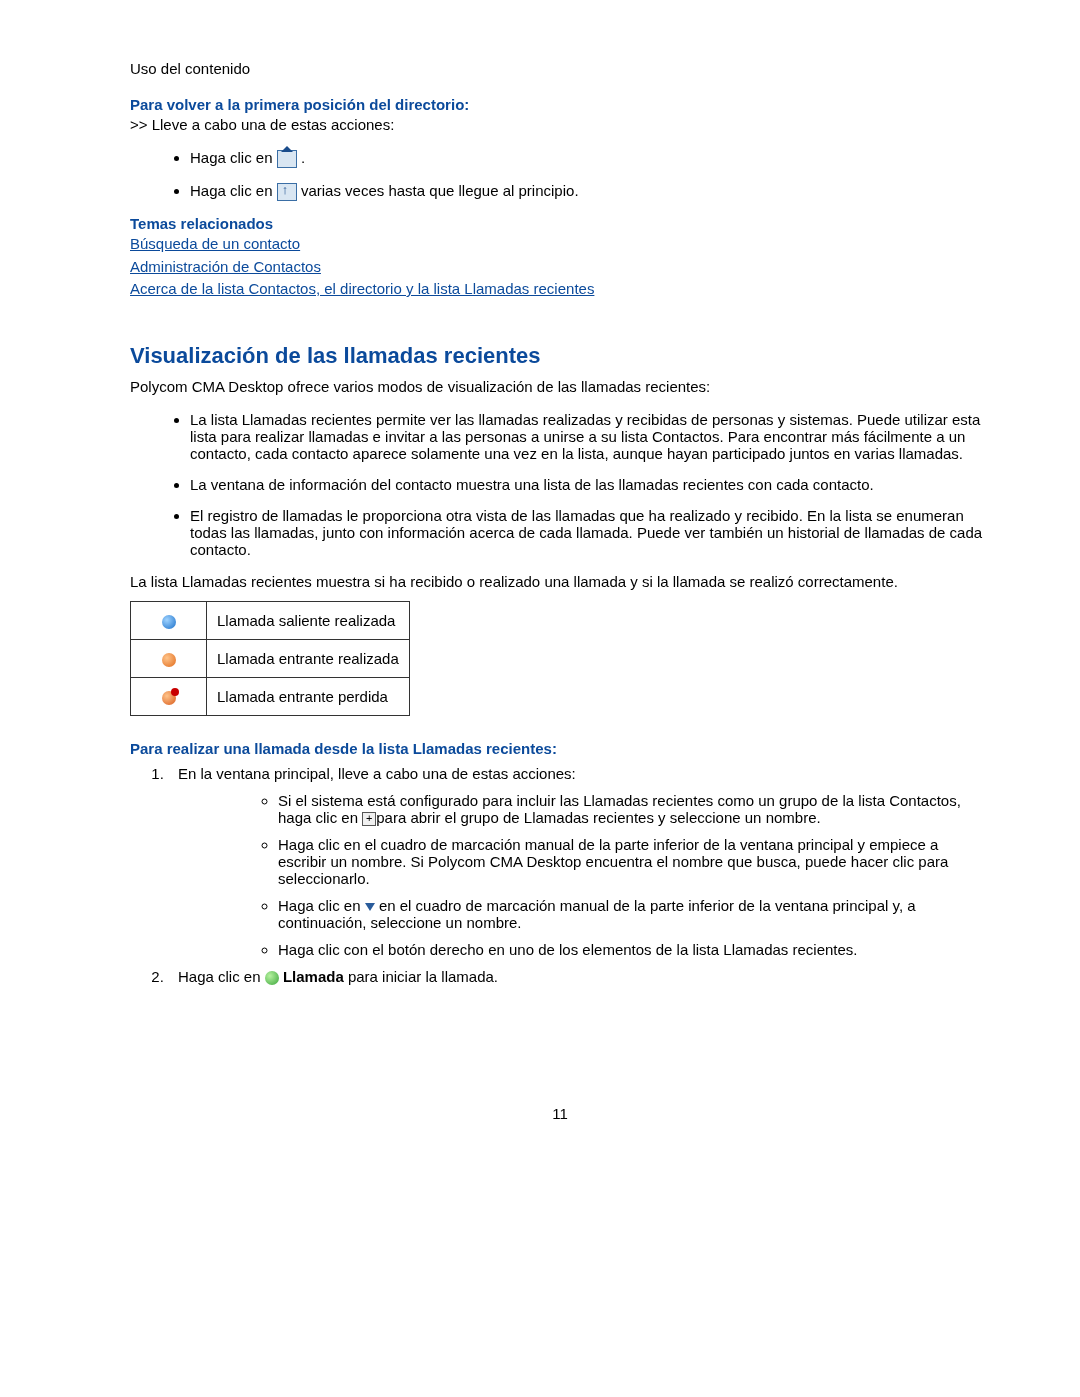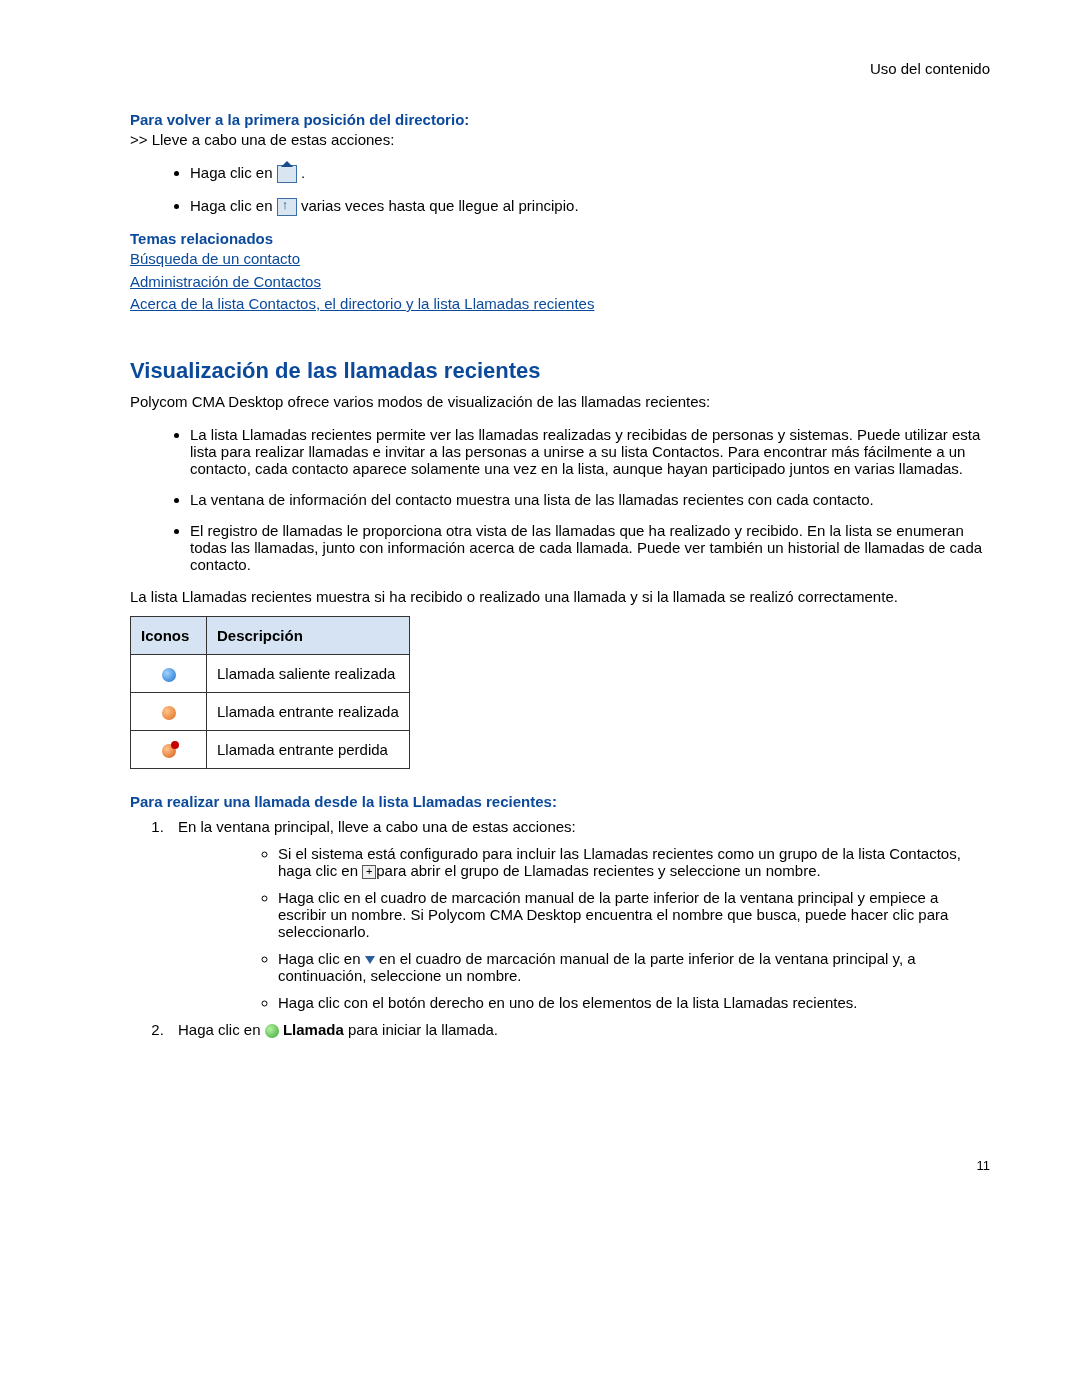--- a/index.html
+++ b/index.html
@@ -8,22 +8,21 @@
     background: #fff;
     font-family: Arial, Helvetica, sans-serif;
     font-size: 15px;
     color: #000;
     width: 1080px;
   }
   .page {
     padding: 60px 90px 60px 130px;
   }
   .header-right {
-    text-align: right;
-    margin-bottom: 34px;
+    margin-bottom: 19px;
     font-size: 15px;
   }
   .blue-bold {
     color: #0b4a9b;
     font-weight: bold;
     font-size: 15px;
   }
   .body-text {
     margin: 2px 0;
     line-height: 1.35;
@@ -140,23 +139,23 @@
   }
   ol.numbered {
     margin: 6px 0;
     padding-left: 38px;
   }
   ol.numbered > li {
     margin: 8px 0;
     padding-left: 10px;
   }
   .footer {
-    text-align: right;
+    text-align: center;
     margin-top: 120px;
-    font-size: 13px;
+    font-size: 15px;
   }
   .bold { font-weight: bold; }
   .sub-heading {
     font-weight: bold;
     margin: 14px 0 2px 20px;
   }
 </style>
 </head>
 <body>
 
@@ -189,24 +188,20 @@
   <ul class="bullets">
     <li>La lista Llamadas recientes permite ver las llamadas realizadas y recibidas de personas y sistemas. Puede utilizar esta lista para realizar llamadas e invitar a las personas a unirse a su lista Contactos. Para encontrar más fácilmente a un contacto, cada contacto aparece solamente una vez en la lista, aunque hayan participado juntos en varias llamadas.</li>
     <li>La ventana de información del contacto muestra una lista de las llamadas recientes con cada contacto.</li>
     <li>El registro de llamadas le proporciona otra vista de las llamadas que ha realizado y recibido. En la lista se enumeran todas las llamadas, junto con información acerca de cada llamada. Puede ver también un historial de llamadas de cada contacto.</li>
   </ul>
 
   <div class="body-text"> La lista Llamadas recientes muestra si ha recibido o realizado una llamada y si la llamada se realizó correctamente.</div>
 
   <table class="icons">
     <tbody>
-        <tr>
-      <th>Iconos</th>
-      <th>Descripción</th>
-    </tr>
     <tr>
       <td class="icon-cell"><span class="icon-call icon-call-blue"></span></td>
       <td>Llamada saliente realizada</td>
     </tr>
     <tr>
       <td class="icon-cell"><span class="icon-call icon-call-orange"></span></td>
       <td>Llamada entrante realizada</td>
     </tr>
     <tr>
       <td class="icon-cell"><span class="icon-call icon-call-missed"></span></td>

